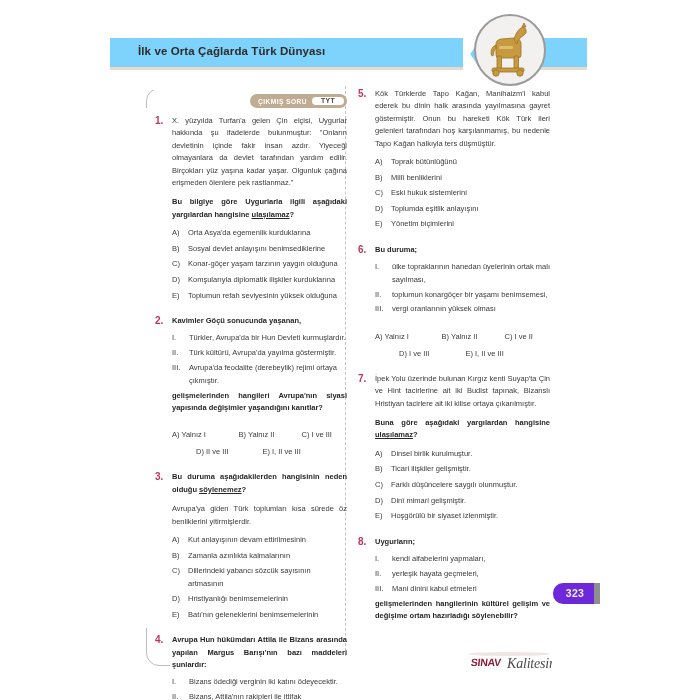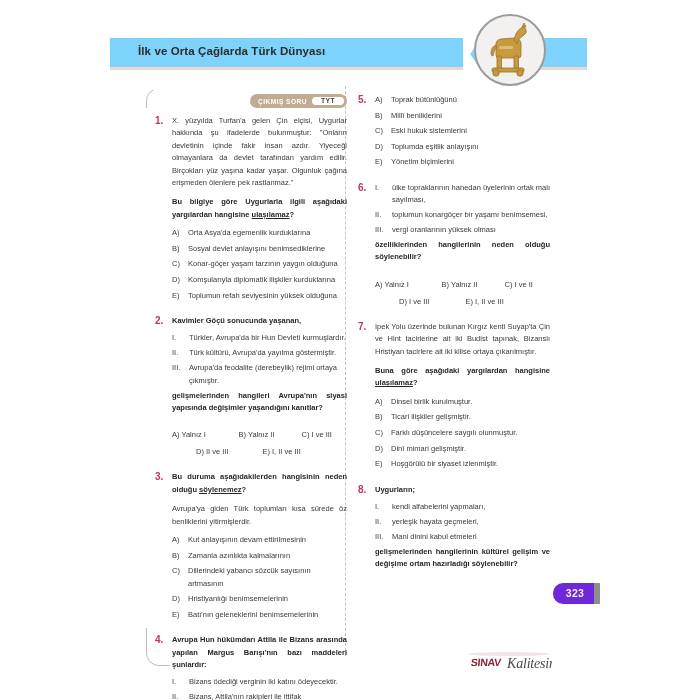--- a/index.html
+++ b/index.html
@@ -429,36 +429,37 @@
             <div class="roman-item"><span class="rnum">II.</span>Bizans, Attila'nın rakipleri ile ittifak yapmayacaktır.</div>
           </div>
         </div>
       </div>
   </div>
 
   <div class="col col-right">
     <div id="col-right-body">
         <div class="q">
           <span class="q-num">5.</span>
+          <div class="q-stem">Kök Türklerde Tapo Kağan, Manihaizm'i kabul ederek bu dinin halk arasında yayılmasına gayret göstermiştir. Onun bu hareketi Kök Türk ileri gelenleri tarafından hoş karşılanmamış, bu nedenle Tapo Kağan halkıyla ters düşmüştür.</div>
           <div class="opts-v">
             <div class="opt-v"><span class="ol">A)</span>Toprak bütünlüğünü</div>
             <div class="opt-v"><span class="ol">B)</span>Millî benliklerini</div>
             <div class="opt-v"><span class="ol">C)</span>Eski hukuk sistemlerini</div>
             <div class="opt-v"><span class="ol">D)</span>Toplumda eşitlik anlayışını</div>
             <div class="opt-v"><span class="ol">E)</span>Yönetim biçimlerini</div>
           </div>
         </div>
         <div class="q">
           <span class="q-num">6.</span>
+          <div class="q-stem bold">Bu duruma;</div>
           <div class="roman">
             <div class="roman-item"><span class="rnum">I.</span>ülke topraklarının hanedan üyelerinin ortak malı sayılması,</div>
             <div class="roman-item"><span class="rnum">II.</span>toplumun konargöçer bir yaşamı benimsemesi,</div>
             <div class="roman-item"><span class="rnum">III.</span>vergi oranlarının yüksek olması</div>
           </div>
-          <div class="q-stem bold">özelliklerinden hangilerinin neden olduğu söylenebilir?</div>
           <div class="opts-g">
             <div class="opts-row r1">
               <span>A) Yalnız I</span>
               <span>B) Yalnız II</span>
               <span>C) I ve II</span>
             </div>
             <div class="opts-row r2">
               <span>D) I ve III</span>
               <span>E) I, II ve III</span>
             </div>

